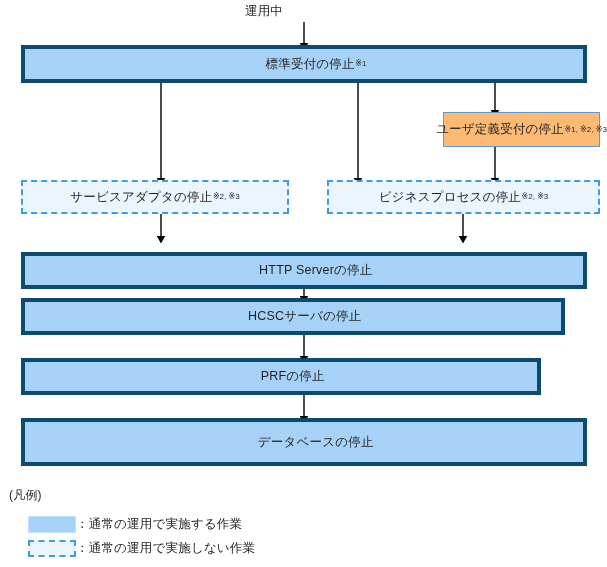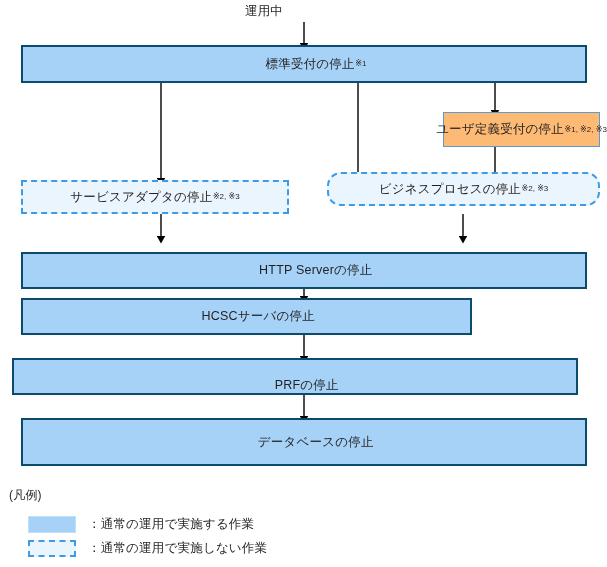--- a/index.html
+++ b/index.html
@@ -31,21 +31,21 @@
     align-items: center;
     justify-content: center;
     font-size: 12.5px;
     line-height: 1.2;
     letter-spacing: 0.2px;
     white-space: nowrap;
     color: #231f20;
   }
   .box.solid {
     background: #a6d2f7;
-    border: 2px solid #0c4a6e;
+    border: 4px solid #0c4a6e;
     padding-left: 24px;
   }
   .box.solid-outlined {
     background: #fdba74;
     border: 1px solid #5b9bd5;
   }
   .box.dashed {
     background: #ebf5fd;
     border: 2px dashed #3f9ae5;
   }
@@ -95,21 +95,20 @@
   }
   .legend-swatch.solid {
     background: #a6d2f7;
     border: 1px solid #bfdffa;
   }
   .legend-swatch.dashed {
     background: #ebf5fd;
     border: 2px dashed #3f9ae5;
   }
   .legend-label {
-    margin-left: 12px;
     font-size: 12.5px;
     letter-spacing: 0.2px;
     white-space: nowrap;
   }
 </style>
 </head>
 <body>
 
 <svg id="canvas" viewBox="0 0 607 567" width="607" height="567" aria-hidden="true">
   <defs>
@@ -149,36 +148,36 @@
 <div class="box solid-outlined" style="left:443px; top:112px; width:157px; height:35px;">
   <span class="label-text">ユーザ定義受付の停止</span>
     <span class="sup">※1, ※2, ※3</span>
 </div>
 
 <div class="box dashed" style="left:21px; top:180px; width:268px; height:34px;">
   <span class="label-text">サービスアダプタの停止</span>
     <span class="sup">※2, ※3</span>
 </div>
 
-<div class="box dashed" style="left:327px; top:172px; width:273px; height:34px;border-radius:14px;">
+<div class="box dashed" style="left:327px; top:180px; width:273px; height:34px;">
   <span class="label-text">ビジネスプロセスの停止</span>
     <span class="sup">※2, ※3</span>
 </div>
 
 <div class="box solid" style="left:21px; top:238px; width:566px; height:37px;margin-top:14px;">
   <span class="label-text">HTTP Serverの停止</span>
     <span class="sup"></span>
 </div>
 
-<div class="box solid" style="left:21px; top:298px; width:451px; height:37px;">
+<div class="box solid" style="left:21px; top:298px; width:544px; height:37px;">
   <span class="label-text">HCSCサーバの停止</span>
     <span class="sup"></span>
 </div>
 
-<div class="box solid" style="left:12px; top:358px; width:566px; height:37px;align-items:flex-end;">
+<div class="box solid" style="left:21px; top:358px; width:520px; height:37px;">
   <span class="label-text">PRFの停止</span>
     <span class="sup"></span>
 </div>
 
 <div class="box solid" style="left:21px; top:418px; width:566px; height:48px;">
   <span class="label-text">データベースの停止</span>
     <span class="sup"></span>
 </div>
 
 <div id="legend">

